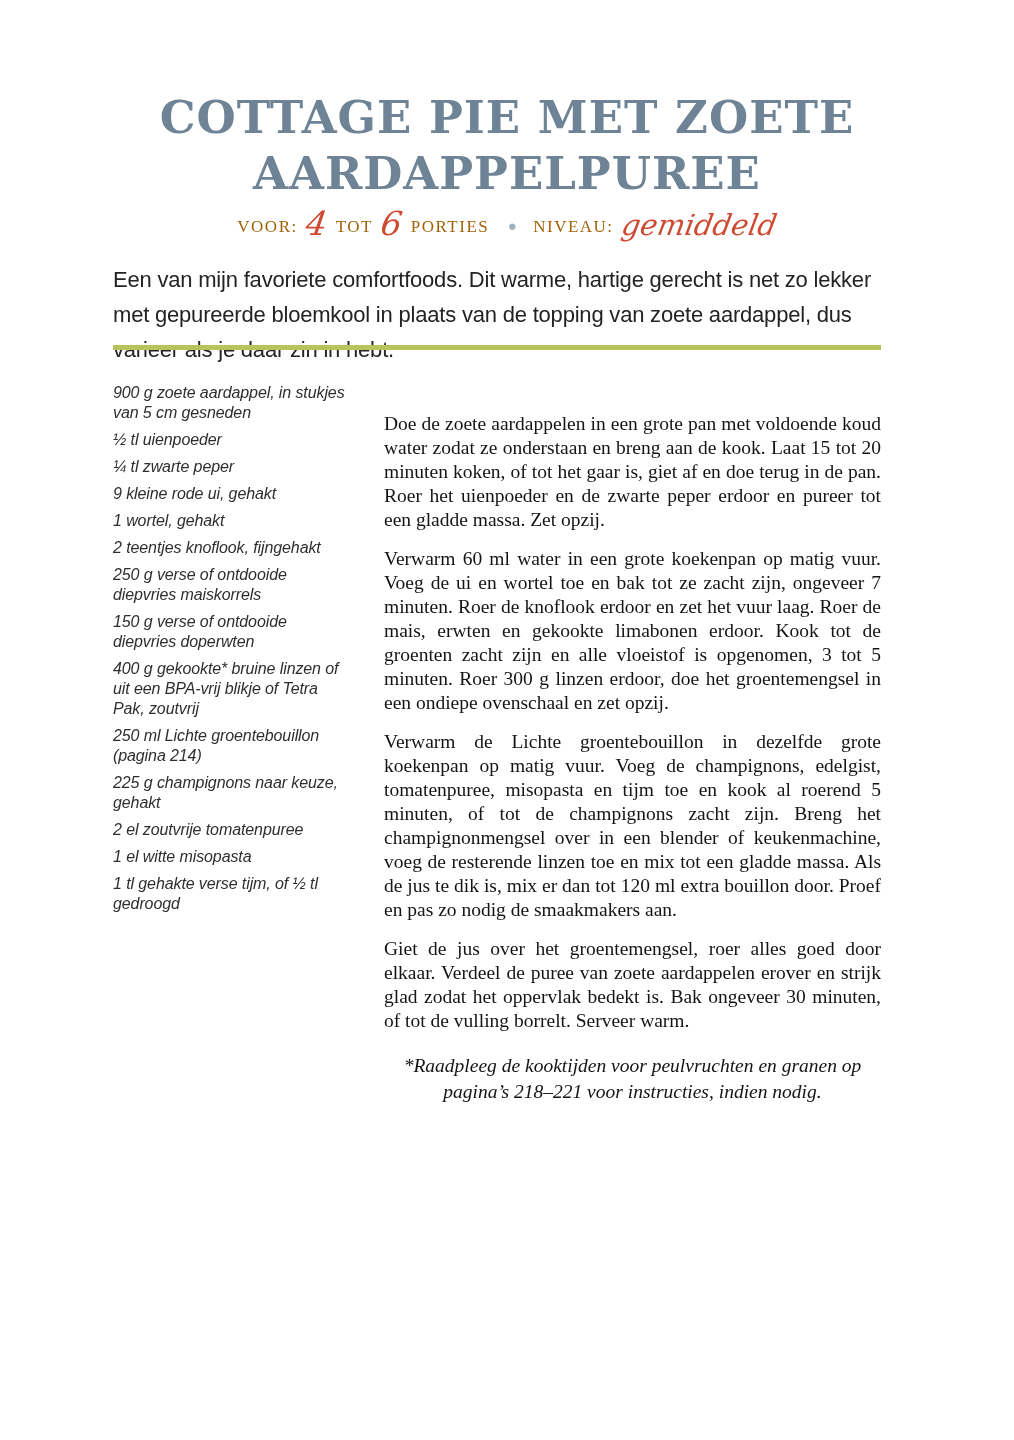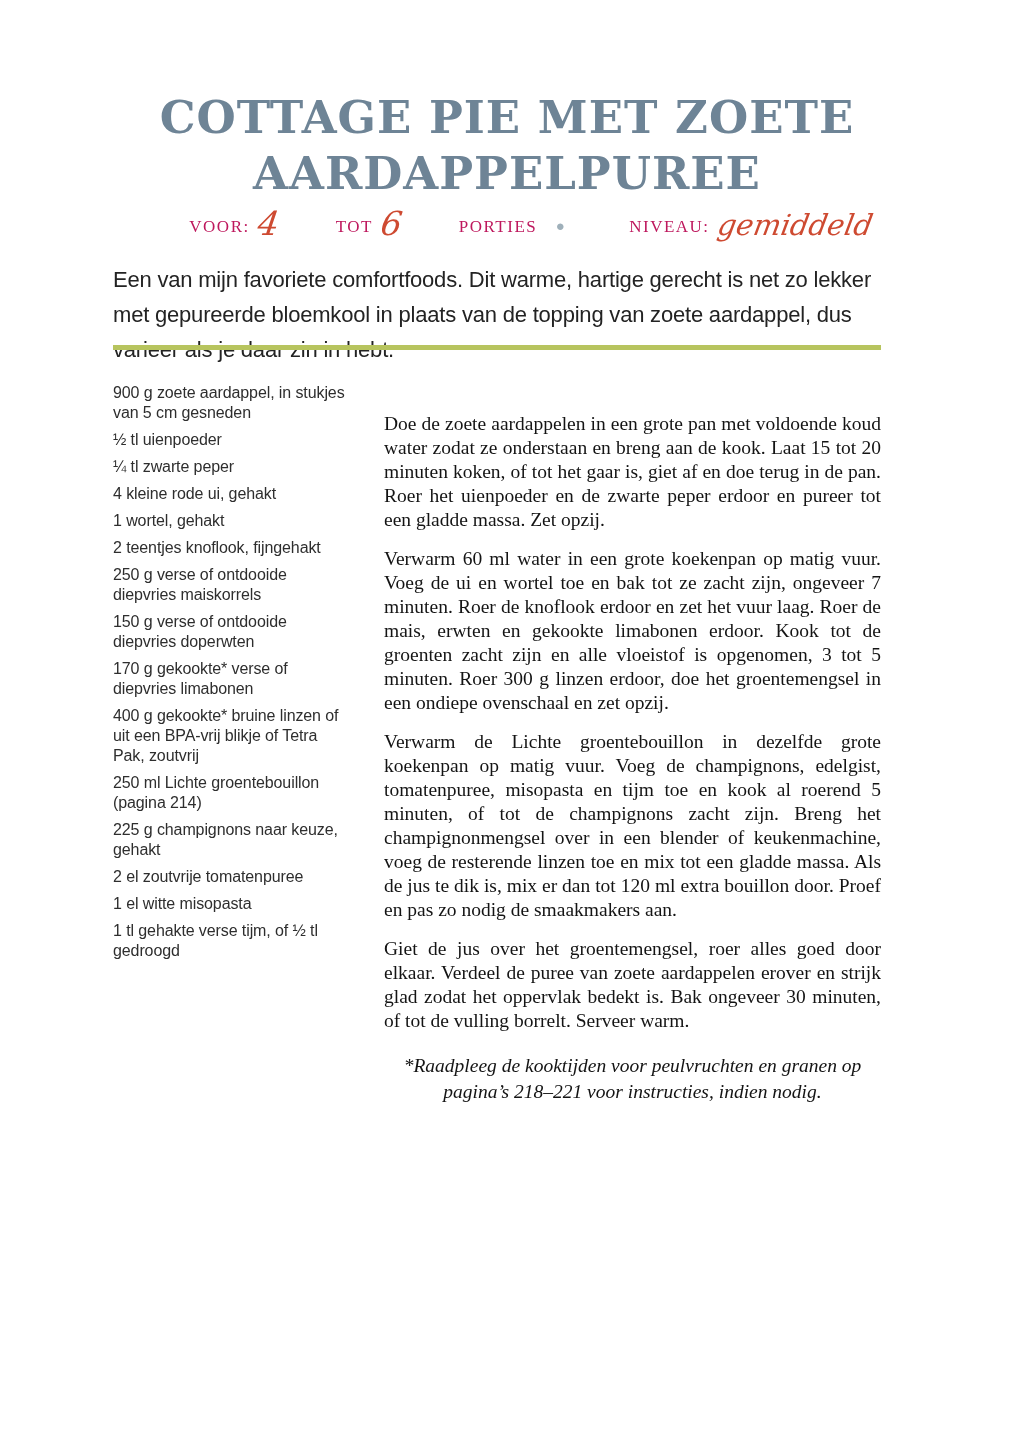--- a/index.html
+++ b/index.html
@@ -35,22 +35,21 @@
     color:var(--title-color);
   }
   .meta{
     margin-top:12px;
     white-space:nowrap;
   }
   .meta-label{
     font-family:"Liberation Serif",serif;
     font-size:17px;
     letter-spacing:1.5px;
-    color:#be185d;
-    margin-left:48px;
+    color:#a16207;
   }
   .meta-num{
     display:inline-block;
     font-family:"DejaVu Serif",serif;
     font-style:italic;
     font-size:33px;
     line-height:20px;
     color:var(--accent-red);
     transform:skewX(-8deg);
     margin:0 4px;
@@ -97,20 +96,21 @@
     top:383px;
     left:113px;
     width:236px;
   }
   .ingredient{
     font-size:16px;
     line-height:20px;
     letter-spacing:-0.1px;
     color:#2e2e2e;
     margin-bottom:7px;
+    font-style:italic;
   }
   .steps{
     position:absolute;
     top:376px;
     left:384px;
     width:497px;
     font-family:"Liberation Serif",serif;
     margin-top:36px;
   }
   .step{
@@ -170,26 +170,25 @@
   </div>
 
   <div class="intro">Een van mijn favoriete comfortfoods. Dit warme, hartige gerecht is net zo lekker met gepureerde bloemkool in plaats van de topping van zoete aardappel, dus varieer als je daar zin in hebt.</div>
 
   <div class="divider"></div>
 
   <div class="ingredients">
       <div class="ingredient">900 g zoete aardappel, in stukjes van 5 cm gesneden</div>
       <div class="ingredient">½ tl uienpoeder</div>
       <div class="ingredient">¼ tl zwarte peper</div>
-      <div class="ingredient">4 kleine rode ui, gehakt</div>
+      <div class="ingredient">9 kleine rode ui, gehakt</div>
       <div class="ingredient">1 wortel, gehakt</div>
       <div class="ingredient">2 teentjes knoflook, fijngehakt</div>
       <div class="ingredient">250 g verse of ontdooide diepvries maiskorrels</div>
       <div class="ingredient">150 g verse of ontdooide diepvries doperwten</div>
-      <div class="ingredient">170 g gekookte* verse of diepvries limabonen</div>
       <div class="ingredient">400 g gekookte* bruine linzen of uit een BPA-vrij blikje of Tetra Pak, zoutvrij</div>
       <div class="ingredient">250 ml Lichte groentebouillon (pagina 214)</div>
       <div class="ingredient">225 g champignons naar keuze, gehakt</div>
       <div class="ingredient">2 el zoutvrije tomatenpuree</div>
       <div class="ingredient">1 el witte misopasta</div>
       <div class="ingredient">1 tl gehakte verse tijm, of ½ tl gedroogd</div>
     </div>
 
   <div class="steps">
     <div>

